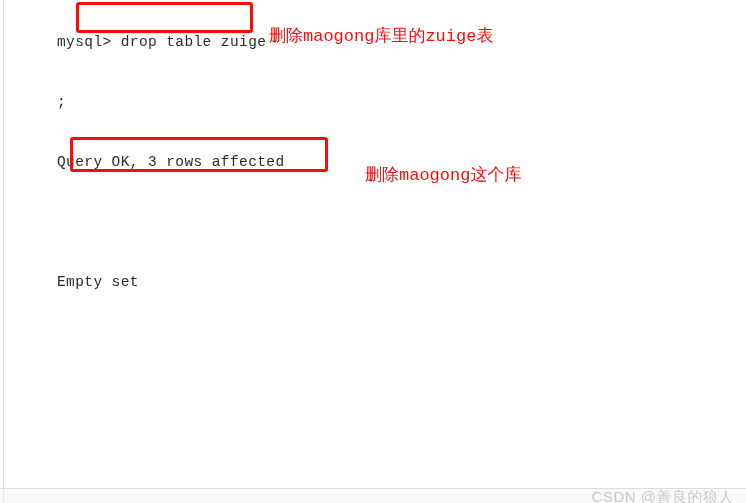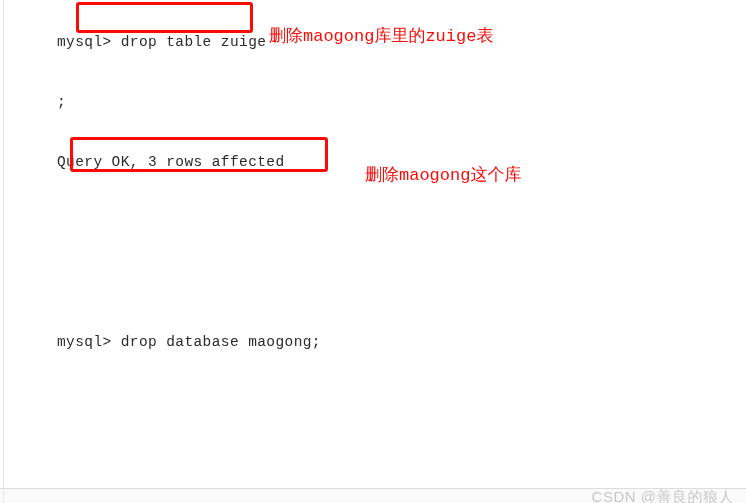--- a/index.html
+++ b/index.html
@@ -143,22 +143,22 @@
 
 <div id="screenshot">
 
   <div class="gutter-line"></div>
 
   <div class="term">
     <div class="line">mysql&gt; drop table zuige</div>
     <div class="line">;</div>
     <div class="line">Query OK, 3 rows affected</div>
     <div class="line blank"></div>
+    <div class="line">Empty set</div>
     <div class="line blank"></div>
-    <div class="line">mysql&gt; drop database maogong;</div>
     
     
     
     
     
     
     
     
     
     

